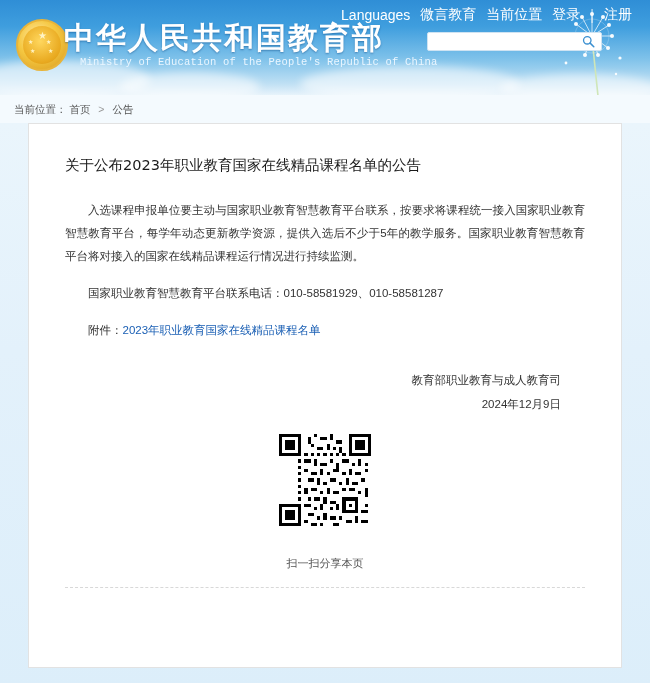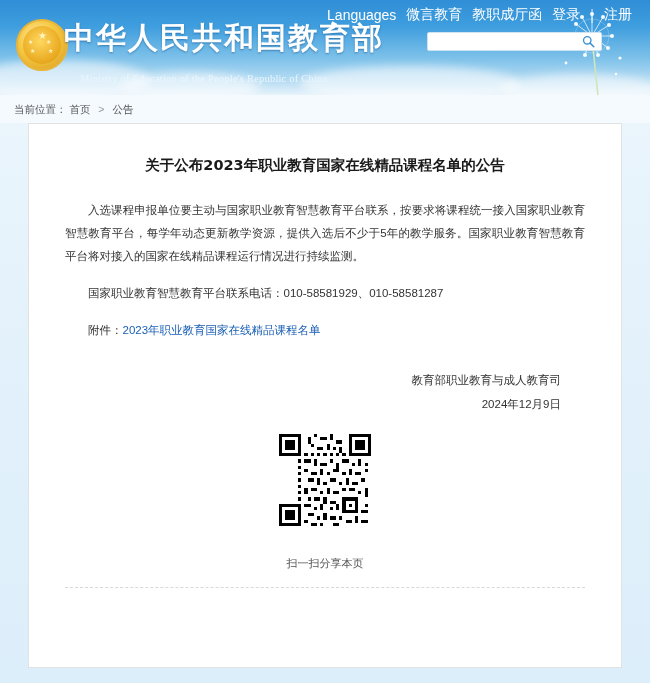--- a/index.html
+++ b/index.html
@@ -79,25 +79,25 @@
     color: #ffffff;
     font-size: 30px;
     font-weight: bold;
     letter-spacing: 2px;
     text-shadow: 0 1px 2px rgba(0,60,120,0.45);
     font-family: "DejaVu Sans", "Liberation Sans", sans-serif;
   }
   .site-subtitle {
     position: absolute;
     left: 80px;
-    top: 73px;
+    top: 56px;
     color: #eaf6ff;
     font-size: 10.5px;
     letter-spacing: 0.2px;
-    font-family: Liberation Serif, serif;
+    font-family: Liberation Mono, monospace;
   }
 
   .topnav {
     position: absolute;
     right: 18px;
     top: 6px;
     font-size: 14px;
     color: #ffffff;
     display: flex;
     align-items: center;
@@ -170,23 +170,22 @@
   .article {
     width: 594px;
     min-height: 545px;
     background: #ffffff;
     border: 1px solid #e2e2e2;
     box-sizing: border-box;
     padding: 26px 36px 10px 36px;
   }
 
   .doc-title {
-    text-align: center;
     font-size: 14.5px;
-    font-weight: bold;
+    font-weight: normal;
     color: #1a1a1a;
     line-height: 1.6;
     margin: 4px 0 22px 0;
     font-family: "DejaVu Sans", "Liberation Sans", sans-serif;
   }
 
   .doc-body p {
     font-size: 11.5px;
     line-height: 2.0;
     color: #333;
@@ -303,21 +302,21 @@
     <span class="star" style="left:30px;top:18px;font-size:6px;">★</span>
     <span class="star" style="left:32px;top:27px;font-size:6px;">★</span>
   </div>
 
   <div class="site-title">中华人民共和国教育部</div>
   <div class="site-subtitle">Ministry of Education of the People's Republic of China</div>
 
   <div class="topnav">
     <a href="#">Languages</a>
     <a href="#">微言教育</a>
-    <a href="#">教职成厅函</a>
+    <a href="#">当前位置</a>
     <a href="#">登录</a>
     <span class="sep">|</span>
     <a href="#">注册</a>
   </div>
 
   <div class="searchbox">
     <input type="text" placeholder="" style="">
     <span class="search-btn">
       <svg width="13" height="13" viewBox="0 0 16 16">
         <circle cx="6.5" cy="6.5" r="4.6" fill="none" stroke="#3a8fd0" stroke-width="1.6"></circle>

